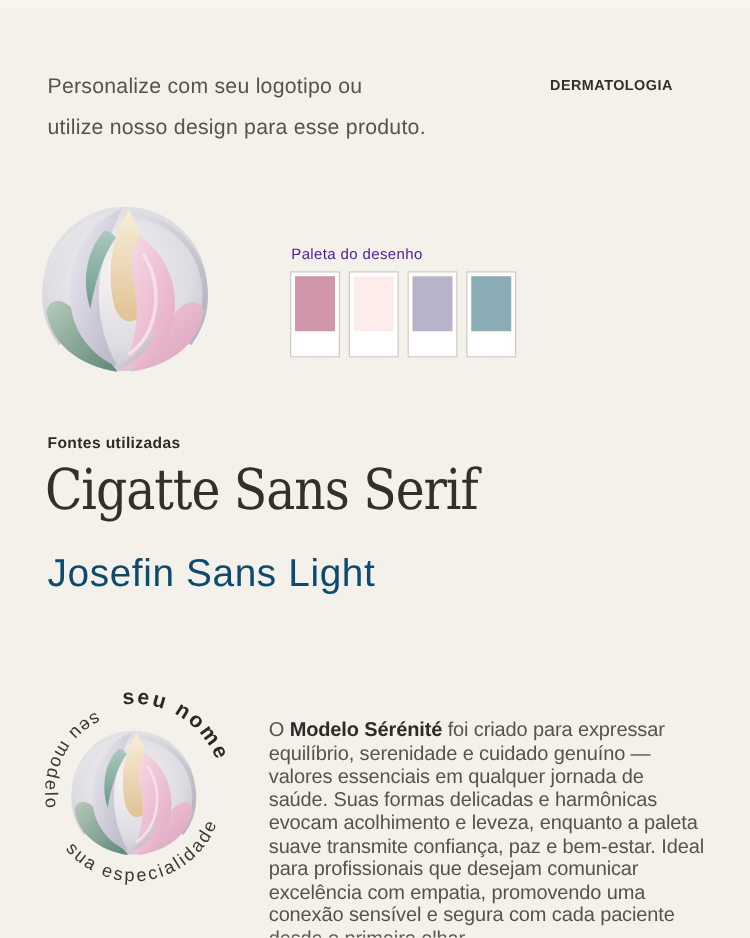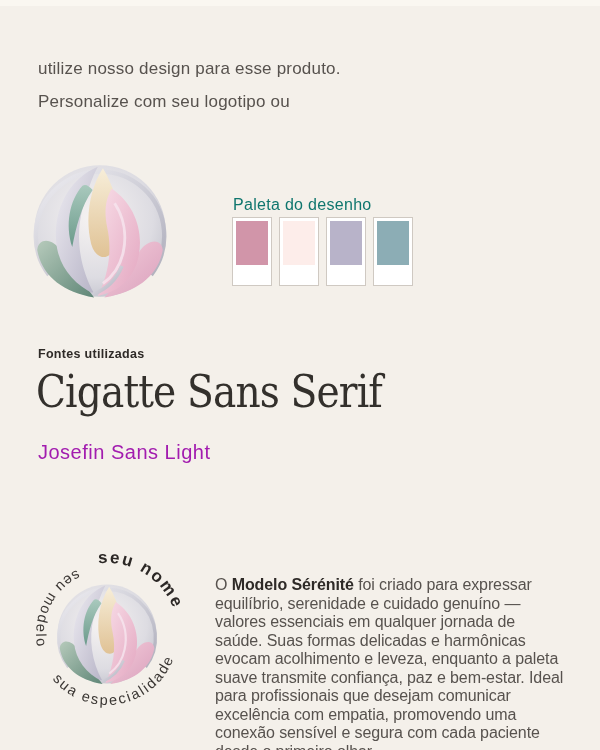--- a/index.html
+++ b/index.html
@@ -15,33 +15,33 @@
   .intro{position:absolute;left:38px;top:52px;width:330px;
     font-size:17px;font-weight:300;color:#57524e;line-height:33px;letter-spacing:.2px;}
   .brand{position:absolute;left:440px;top:61px;width:150px;
     font-size:11.5px;font-weight:700;color:#332e2a;line-height:17px;letter-spacing:.4px;}
 
   
   .logo-top{position:absolute;left:27px;top:158px;width:146px;height:146px;}
 
   
   .palette-label{position:absolute;left:233px;top:196px;
-    font-size:16px;font-weight:300;color:#0f766e;letter-spacing:.3px;}
+    font-size:12px;font-weight:300;color:#4c1d95;letter-spacing:.3px;}
   .palette-row{position:absolute;left:232px;top:217px;display:flex;gap:7px;}
   .swatch-card{width:32px;height:61px;background:#ffffff;border:1px solid #cfc9c2;padding:3px;}
   .swatch-chip{width:100%;height:44px;}
 
   
   .fonts-label{position:absolute;left:38px;top:347px;
     font-size:12.5px;font-weight:700;color:#2e2a27;letter-spacing:.3px;}
   .display-font{position:absolute;left:36px;top:365px;
     font-family:"DejaVu Serif",serif;font-size:45px;font-weight:500;color:#33302c;
     letter-spacing:-1px;transform:scaleX(.87);transform-origin:left top;white-space:nowrap;}
   .secondary-font{position:absolute;left:38px;top:441px;
-    font-size:20px;font-weight:300;color:#a21caf;letter-spacing:.5px;white-space:nowrap;}
+    font-size:31px;font-weight:300;color:#0c4a6e;letter-spacing:.5px;white-space:nowrap;}
 
   
   .ring{position:absolute;left:13px;top:540px;width:188px;height:188px;}
   .ring text{font-family:"Liberation Sans",sans-serif;}
   .ring .t-top{font-size:17px;font-weight:700;letter-spacing:2px;fill:#2c2826;}
   .ring .t-sub{font-size:14.5px;font-weight:400;letter-spacing:2px;fill:#3b3734;}
 
   
   .desc{position:absolute;left:215px;top:560px;width:350px;
     font-size:16px;font-weight:300;color:#57524e;line-height:18.5px;letter-spacing:-.1px;}
@@ -96,24 +96,25 @@
       <path d="M116,42 C146,62 160,98 153,134 C147,166 124,184 97,189 C111,161 117,128 110,96 C105,72 108,56 116,42 Z" fill="url(#gPink)"></path>
       <path d="M120,62 C132,80 137,104 132,128 C128,148 118,162 104,172" fill="none" stroke="#f6e6ef" stroke-width="4" opacity="0.8"></path>
       <path d="M130,148 C122,168 108,180 90,187" fill="none" stroke="url(#gSilver)" stroke-width="5"></path>
     </symbol>
   </defs>
 </svg>
 
 <div class="top-strip"></div>
 
 <div class="intro">
+  <div>Personalize com seu logotipo ou</div>
   <div>utilize nosso design para esse produto.</div>
-  <div>Personalize com seu logotipo ou</div>
 </div>
 <div class="brand">
+  <div>DERMATOLOGIA</div>
 </div>
 
 <svg class="logo-top">
   <use href="#flower" width="146" height="146"></use>
 </svg>
 
 <div class="palette-label">Paleta do desenho</div>
 <div class="palette-row">
   <div class="swatch-card">
       <div class="swatch-chip" style="background: rgb(209, 149, 169);"></div>

